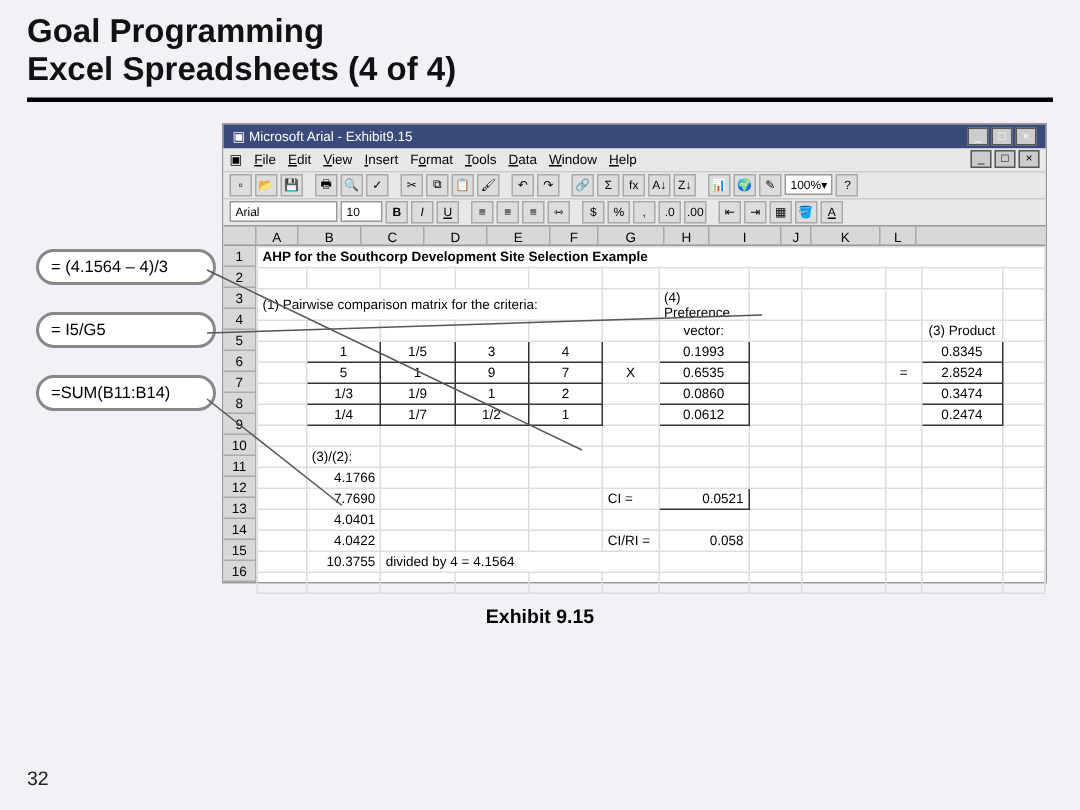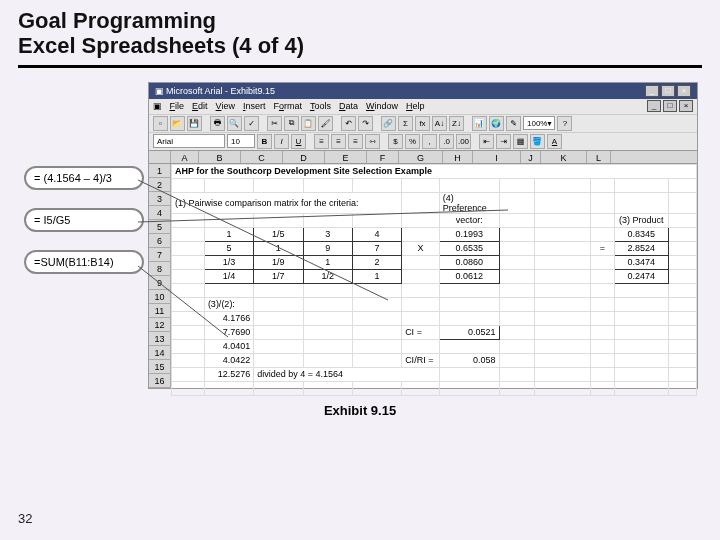--- a/index.html
+++ b/index.html
@@ -369,21 +369,21 @@
                     <td class="lt" style="width:32px">CI/RI =</td>
                     <td class="" style="width:44px">0.058</td>
                     <td class="" style="width:30px"></td>
                     <td class="" style="width:48px"></td>
                     <td class="" style="width:20px"></td>
                     <td class="" style="width:46px"></td>
                     <td class="" style="width:24px"></td>
                   </tr>
                   <tr>
                     <td class="" style="width:28px"></td>
-                    <td class="" style="width:42px">12.5276</td>
+                    <td class="" style="width:42px">10.3755</td>
                     <td class="lt" colspan="4">divided by 4 = 4.1564</td>
                     <td class="" style="width:44px"></td>
                     <td class="" style="width:30px"></td>
                     <td class="" style="width:48px"></td>
                     <td class="" style="width:20px"></td>
                     <td class="" style="width:46px"></td>
                     <td class="" style="width:24px"></td>
                   </tr>
                   <tr>
                     <td class="" style="width:28px"></td>

